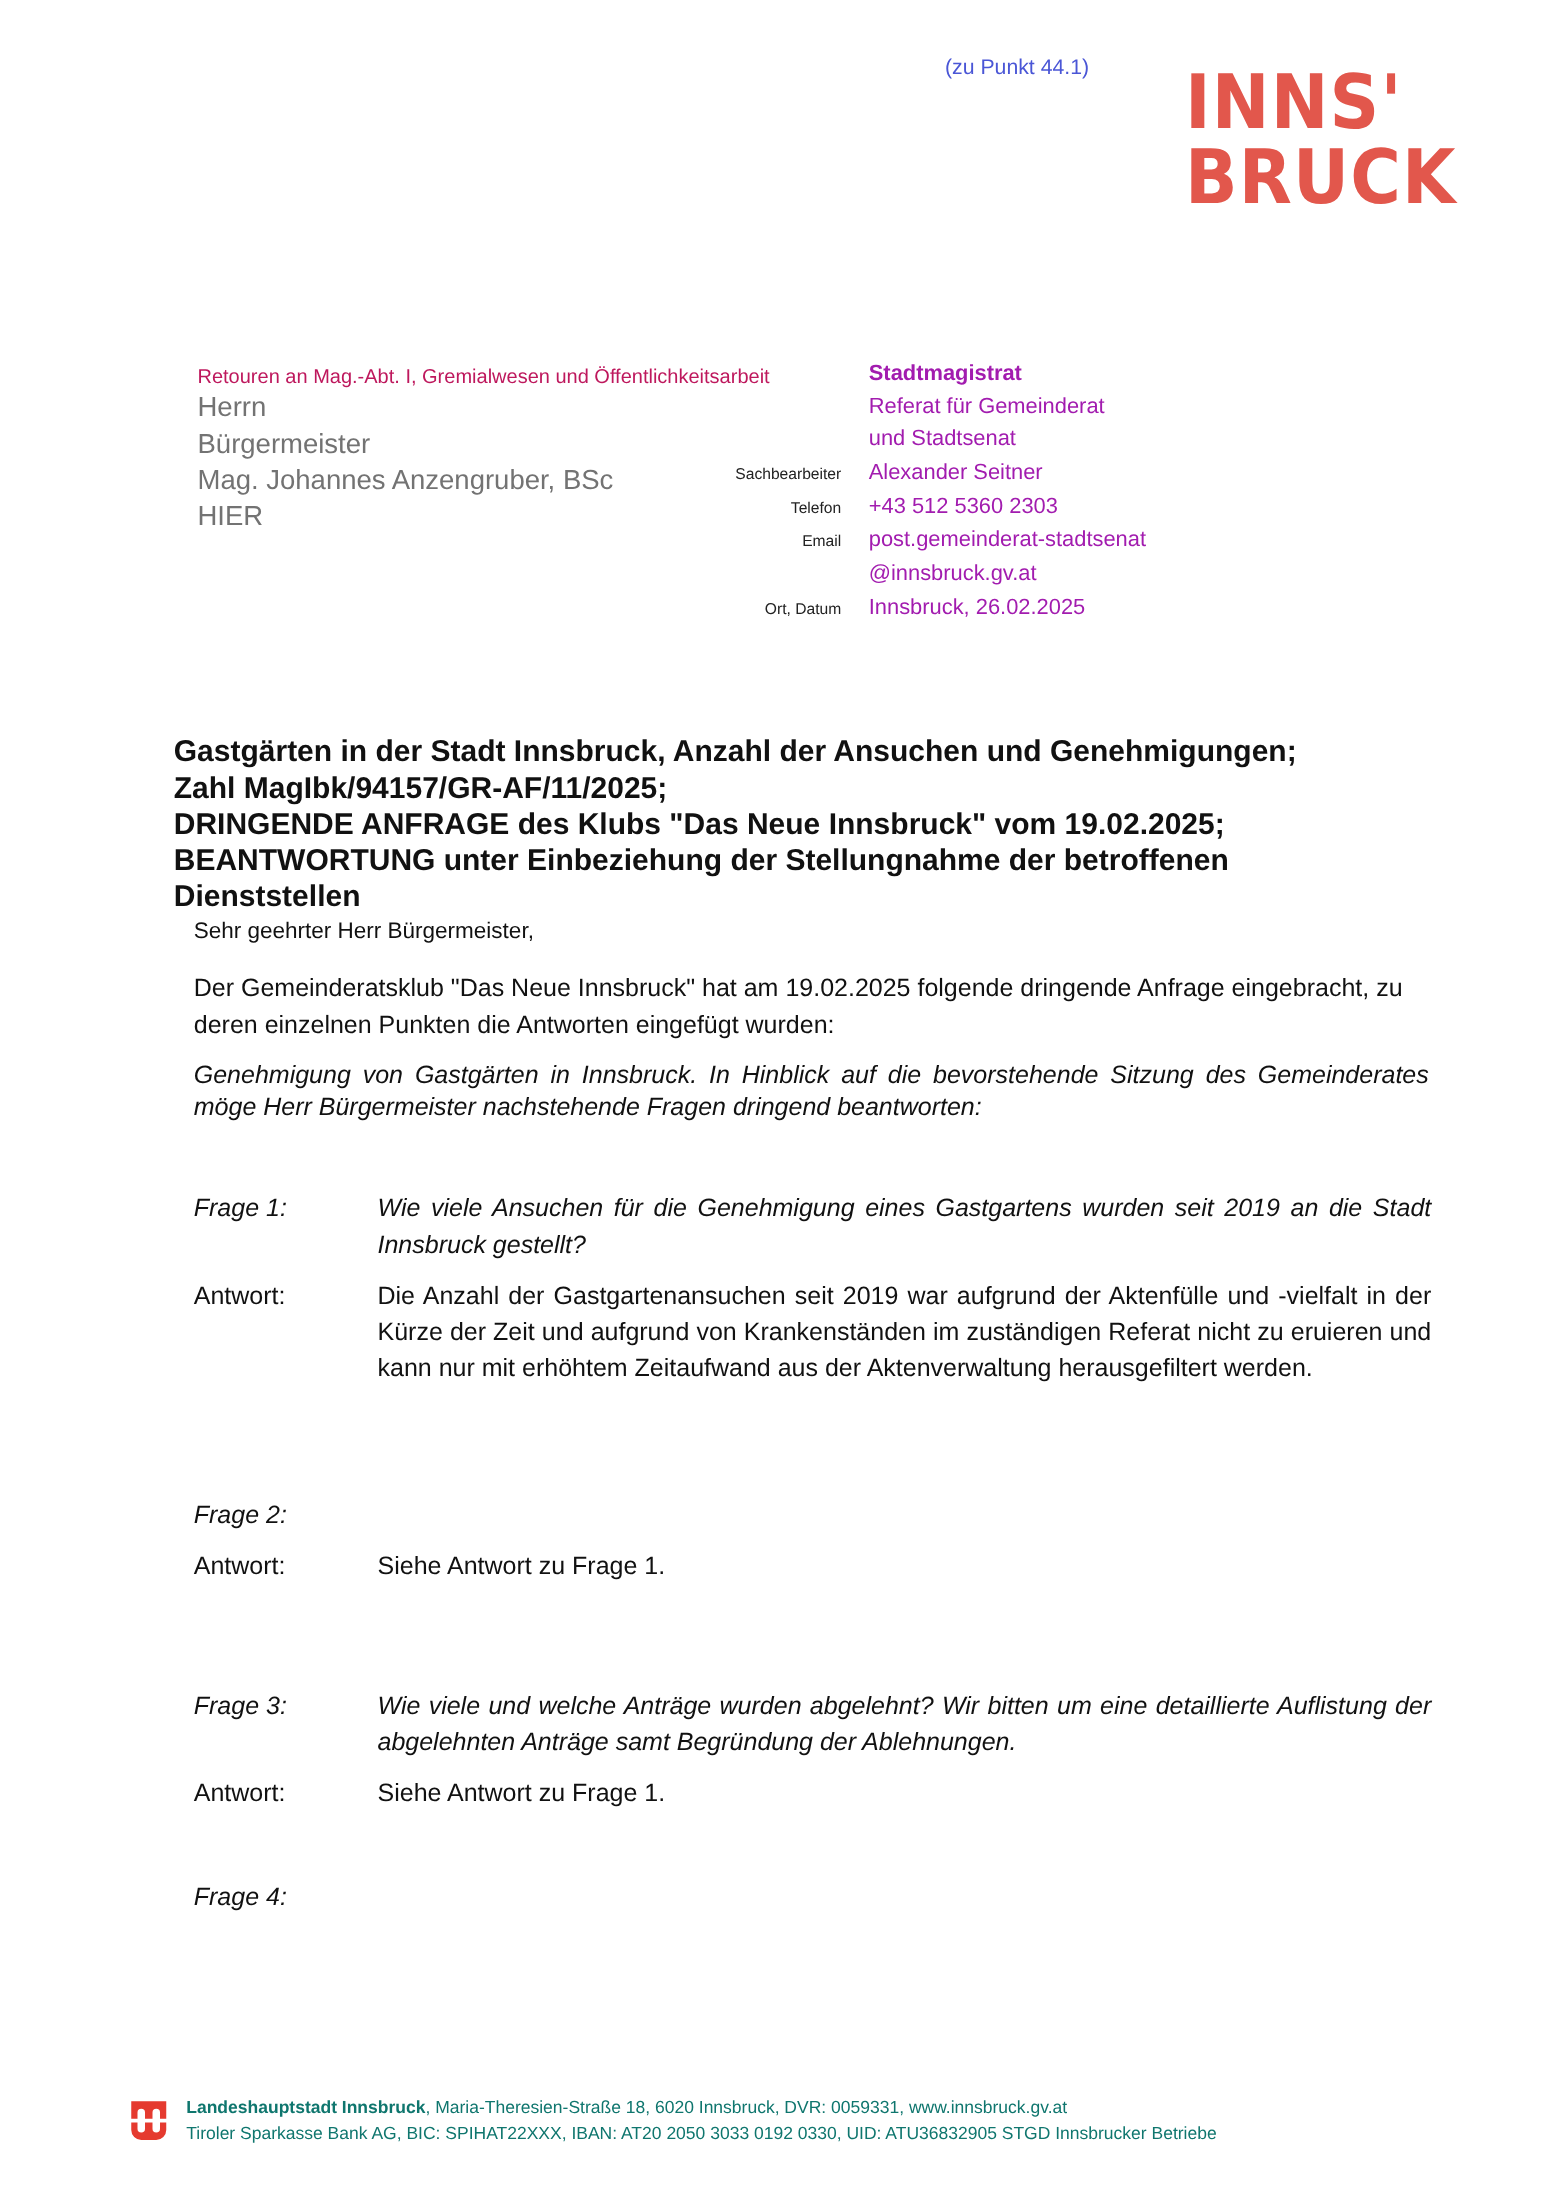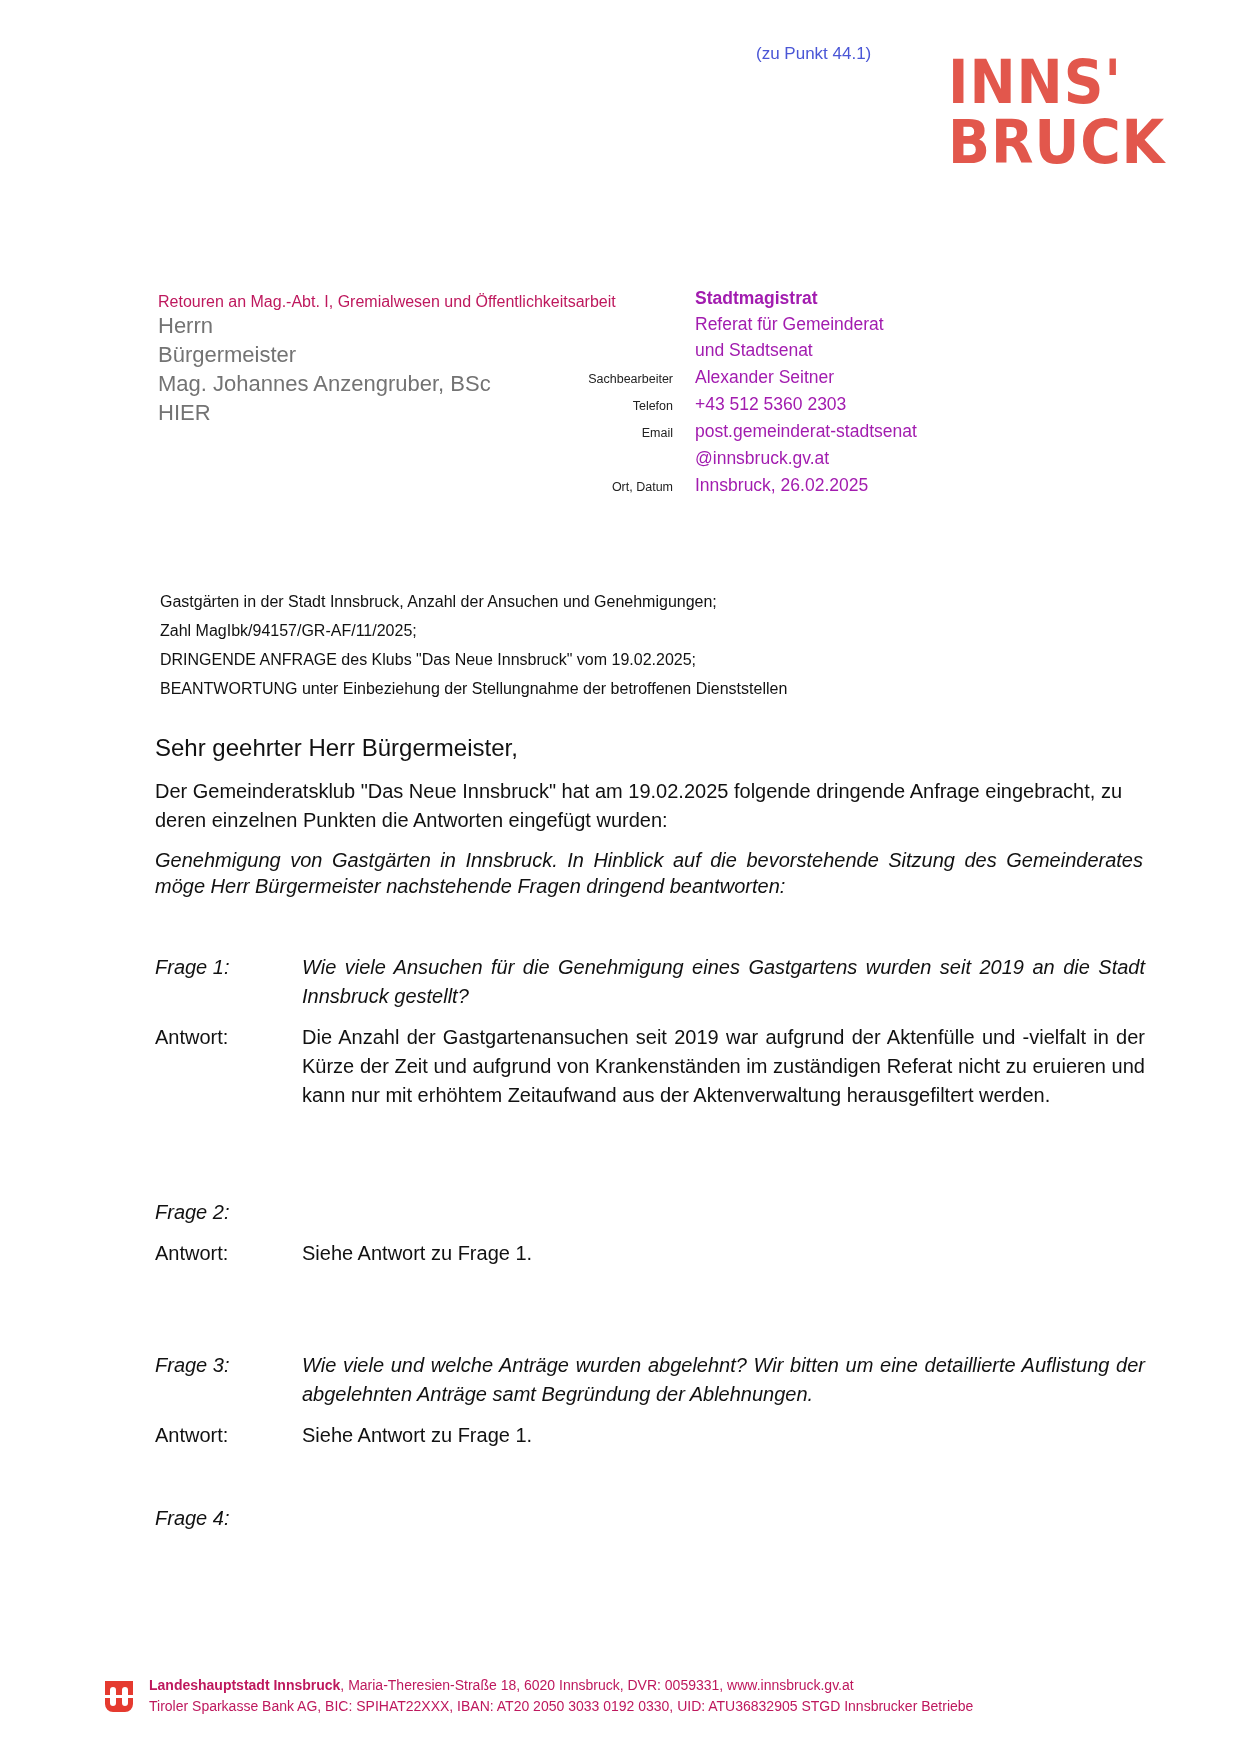--- a/index.html
+++ b/index.html
@@ -13,35 +13,35 @@
   #logo div { height: 60px; }
 
   #retour { left: 158px; top: 293px; font-size: 16px; color: #be185d; text-align: right; }
   .addr { left: 158px; font-size: 22px; color: #737373; }
   #a1 { top: 313px; } #a2 { top: 342px; } #a3 { top: 371px; } #a4 { top: 400px; }
 
   .lbl { width: 140px; text-align: right; left: 533px; font-size: 12.5px; color: #222; }
   .val { left: 695px; font-size: 17.5px; color: #a21caf; }
   #org { font-weight: bold; }
 
-  #subject { left: 160px; top: 587px; width: 1000px; font-weight: normal; font-size: 16px; line-height: 29px; }
-  #salutation { left: 155px; top: 734px; font-size: 24px; }
+  #subject { left: 139px; top: 587px; width: 1000px; font-weight: bold; font-size: 24px; line-height: 29px; }
+  #salutation { left: 155px; top: 734px; font-size: 18px; }
   #intro { left: 155px; top: 777px; width: 990px; font-size: 20px; line-height: 29px; }
   #quote { left: 155px; top: 847px; width: 988px; font-size: 20px; line-height: 26px; font-style: italic; text-align: justify; text-align-last: left; }
 
   .qa { left: 155px; width: 990px; }
   .row { display: flex; font-size: 20px; line-height: 29px; }
   .row .k { width: 147px; flex: none; }
   .row .t { flex: 1; text-align: justify; text-align-last: left; }
   .row.q { font-style: italic; }
   .row.a { font-weight: normal; margin-top: 12px; }
 
   #footer { left: 104px; top: 1677px; }
   #crest { position: absolute; left: 0; top: 2px; width: 30px; height: 34px; }
-  .fl { position: absolute; left: 45px; font-size: 14px; color: #be185d; white-space: nowrap; }
+  .fl { position: absolute; left: 45px; font-size: 14px; color: #0f766e; white-space: nowrap; }
   #f1 { top: 0; } #f2 { top: 21px; }
   .b { font-weight: bold; }
 </style>
 </head>
 <body>
 
 <div id="ref" class="abs">(zu Punkt 44.1)</div>
 
 <div id="logo" class="abs">
   <div>INNS'</div>

